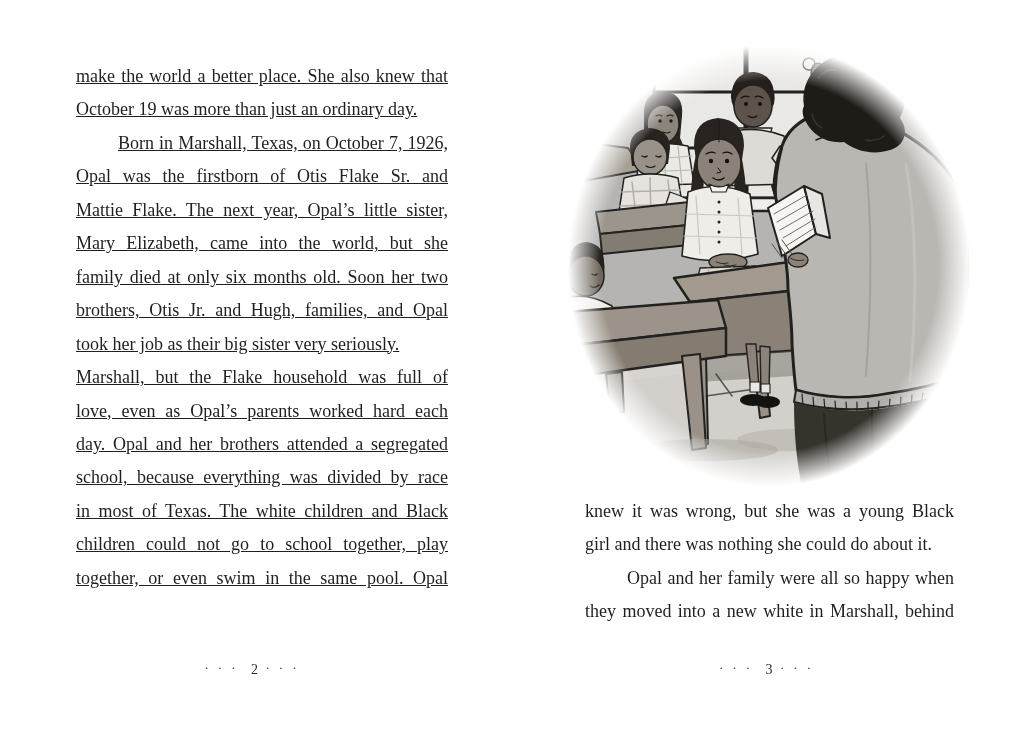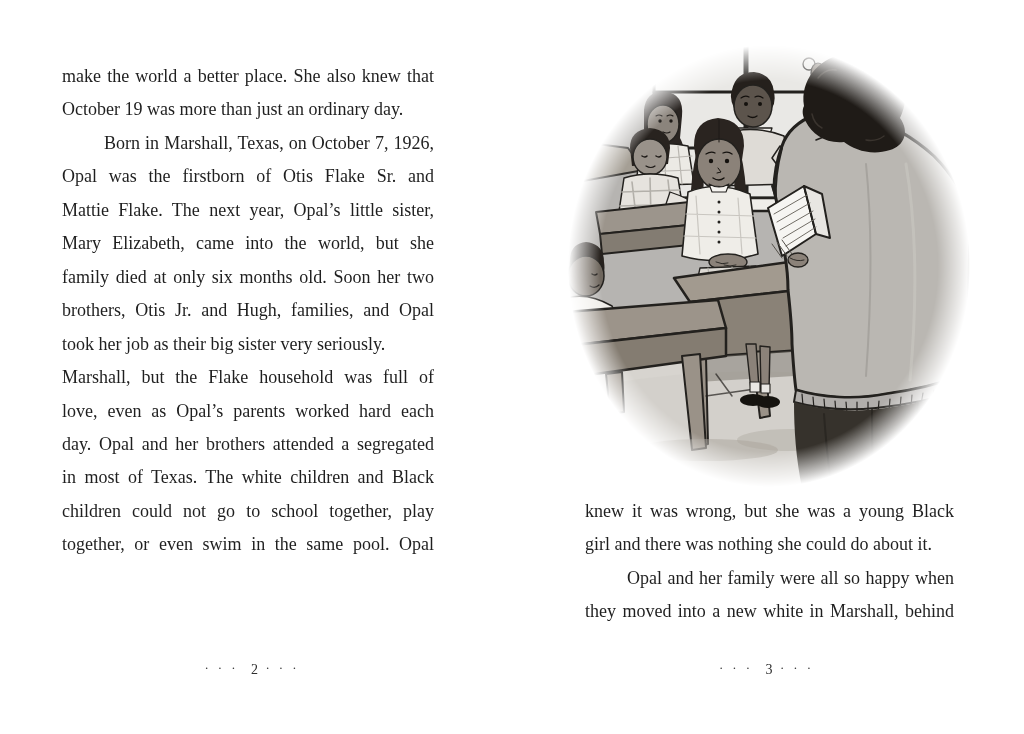--- a/index.html
+++ b/index.html
@@ -2,21 +2,21 @@
 <html><head>
 <meta charset="utf-8">
 <style>
   html,body{margin:0;padding:0;background:#ffffff;}
   .spread{
     position:relative;width:1024px;height:734px;background:#ffffff;
     font-family:"Liberation Serif","DejaVu Serif",serif;color:#1f1f1f;
     overflow:hidden;
   }
   .text-block{position:absolute;font-size:18px;line-height:33.45px;}
-  .text-block.left-col{left:62px;top:60px;width:372px;}
+  .text-block.left-col{left:76px;top:60px;width:372px;text-decoration:underline;}
   .text-block.right-col{left:585px;top:495px;width:369px;}
   .line{text-align:justify;white-space:normal;}
   .line.just{text-align-last:justify;}
   .line.indent{text-indent:42px;}
   .folio{
     position:absolute;height:22px;text-align:center;
     font-size:14px;color:#2e2e2e;letter-spacing:1px;
   }
   .folio.left-col{left:69px;top:662px;width:372px;}
   .folio.right-col{left:585px;top:662px;width:369px;}
@@ -37,20 +37,21 @@
         <div class="line indent just">Born in Marshall, Texas, on October 7, 1926,</div>
         <div class="line just">Opal was the firstborn of Otis Flake Sr. and</div>
         <div class="line just">Mattie Flake. The next year, Opal’s little sister,</div>
         <div class="line just">Mary Elizabeth, came into the world, but she</div>
         <div class="line just">family died at only six months old. Soon her two</div>
         <div class="line just">brothers, Otis Jr. and Hugh, families, and Opal</div>
         <div class="line">took her job as their big sister very seriously.</div>
         <div class="line just">Marshall, but the Flake household was full of</div>
         <div class="line just">love, even as Opal’s parents worked hard each</div>
         <div class="line just">day. Opal and her brothers attended a segregated</div>
+        <div class="line just">school, because everything was divided by race</div>
         <div class="line just">in most of Texas. The white children and Black</div>
         <div class="line just">children could not go to school together, play</div>
         <div class="line just">together, or even swim in the same pool. Opal</div>
       </div>
     <footer class="folio left-col">
       <span class="dots">···</span>
       <span class="num">2</span>
       <span class="dots">···</span>
     </footer>
   </section>

